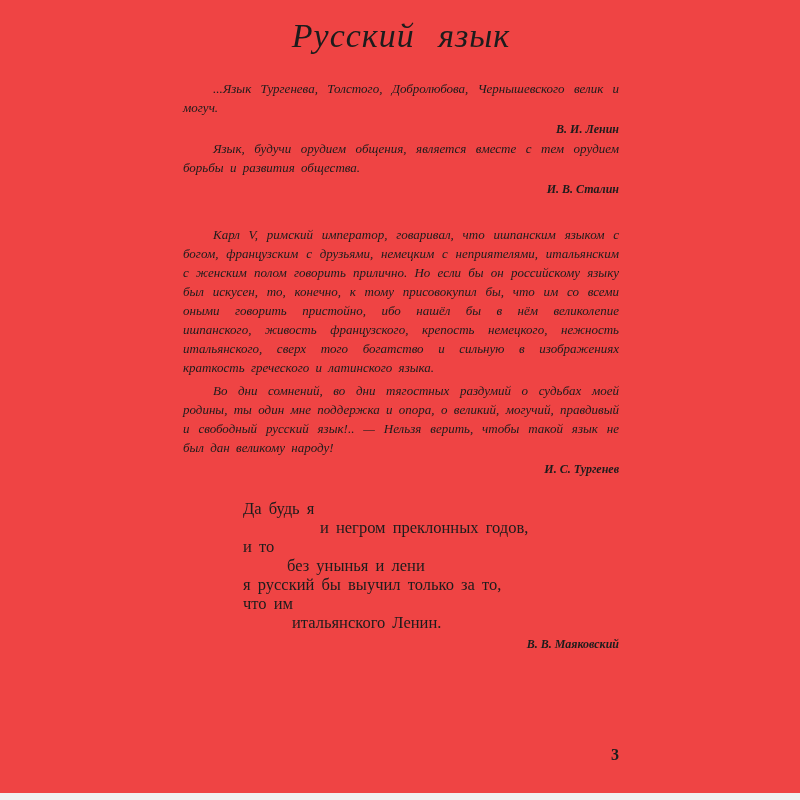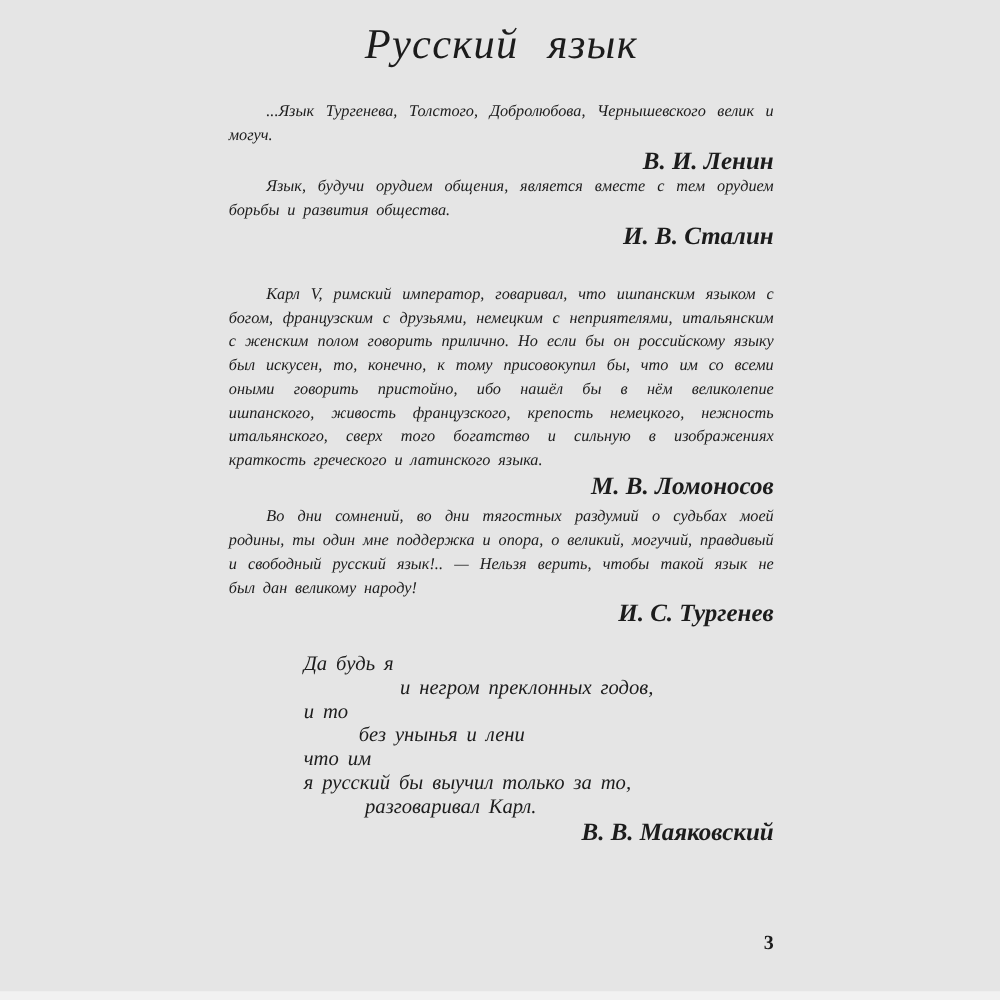--- a/index.html
+++ b/index.html
@@ -6,21 +6,21 @@
   body {
     width: 800px; height: 800px;
     background: #ffffff;
     font-family: "Liberation Serif", serif;
     color: #1c1c1c;
     overflow: hidden;
   }
   .page {
     position: relative;
     width: 800px; height: 800px;
-    background: #e5e5e5;
+    background: #ef4444;
   }
   .scan-edge {
     position: absolute;
     left: 0; bottom: 0;
     width: 100%; height: 7px;
     background: #f1f1f1;
   }
   .column {
     position: absolute;
     left: 183px; top: 0;
@@ -46,28 +46,27 @@
     word-spacing: 3px;
   }
   .q1 { margin-top: 22px; }
   .q2 { }
   .q3 { margin-top: 26px; }
   .q4 { margin-top: 4px; }
   .quote-author {
     margin: 3px 0 0 0;
     font-style: italic;
     font-weight: bold;
-    font-size: 20px;
+    font-size: 12px;
     line-height: 19px;
     text-align: right;
   }
   .poem {
     margin-top: 20px;
     padding-left: 60px;
-    font-style: italic;
     font-size: 16.5px;
     line-height: 19px;
     word-spacing: 3px;
   }
   .poem-line { white-space: pre; }
   .pl-0 { margin-left: 0; }
   .pl-1 { margin-left: 77px; }
   .pl-3 { margin-left: 44px; }
   .pl-6 { margin-left: 49px; }
   .page-number {
@@ -95,36 +94,35 @@
       <p class="quote-author">В. И. Ленин</p>
     </div>
 
     <div>
       <p class="quote-text q2">Язык, будучи орудием общения, является вместе с тем орудием борьбы и развития общества.</p>
       <p class="quote-author">И. В. Сталин</p>
     </div>
 
     <div>
       <p class="quote-text q3">Карл V, римский император, говаривал, что ишпанским языком с богом, французским с друзьями, немецким с неприятелями, итальянским с женским полом говорить прилично. Но если бы он российскому языку был искусен, то, конечно, к тому присовокупил бы, что им со всеми оными говорить пристойно, ибо нашёл бы в нём великолепие ишпанского, живость французского, крепость немецкого, нежность итальянского, сверх того богатство и сильную в изображениях краткость греческого и латинского языка.</p>
-      <p class="quote-author">М. В. Ломоносов</p>
     </div>
 
     <div>
       <p class="quote-text q4">Во дни сомнений, во дни тягостных раздумий о судьбах моей родины, ты один мне поддержка и опора, о великий, могучий, правдивый и свободный русский язык!.. — Нельзя верить, чтобы такой язык не был дан великому народу!</p>
       <p class="quote-author">И. С. Тургенев</p>
     </div>
 
     <div class="poem">
       <div class="poem-line pl-0">Да будь я</div>
       <div class="poem-line pl-1">и негром преклонных годов,</div>
       <div class="poem-line pl-0">и то</div>
       <div class="poem-line pl-3">без унынья и лени</div>
+      <div class="poem-line pl-0">я русский бы выучил только за то,</div>
       <div class="poem-line pl-0">что им</div>
-      <div class="poem-line pl-0">я русский бы выучил только за то,</div>
-      <div class="poem-line pl-6">разговаривал Карл.</div>
+      <div class="poem-line pl-6">итальянского Ленин.</div>
     </div>
     <p class="quote-author">В. В. Маяковский</p>
 
   </div>
 
   <div class="page-number">3</div>
 
   <div class="scan-edge"></div>
 </div>
 

